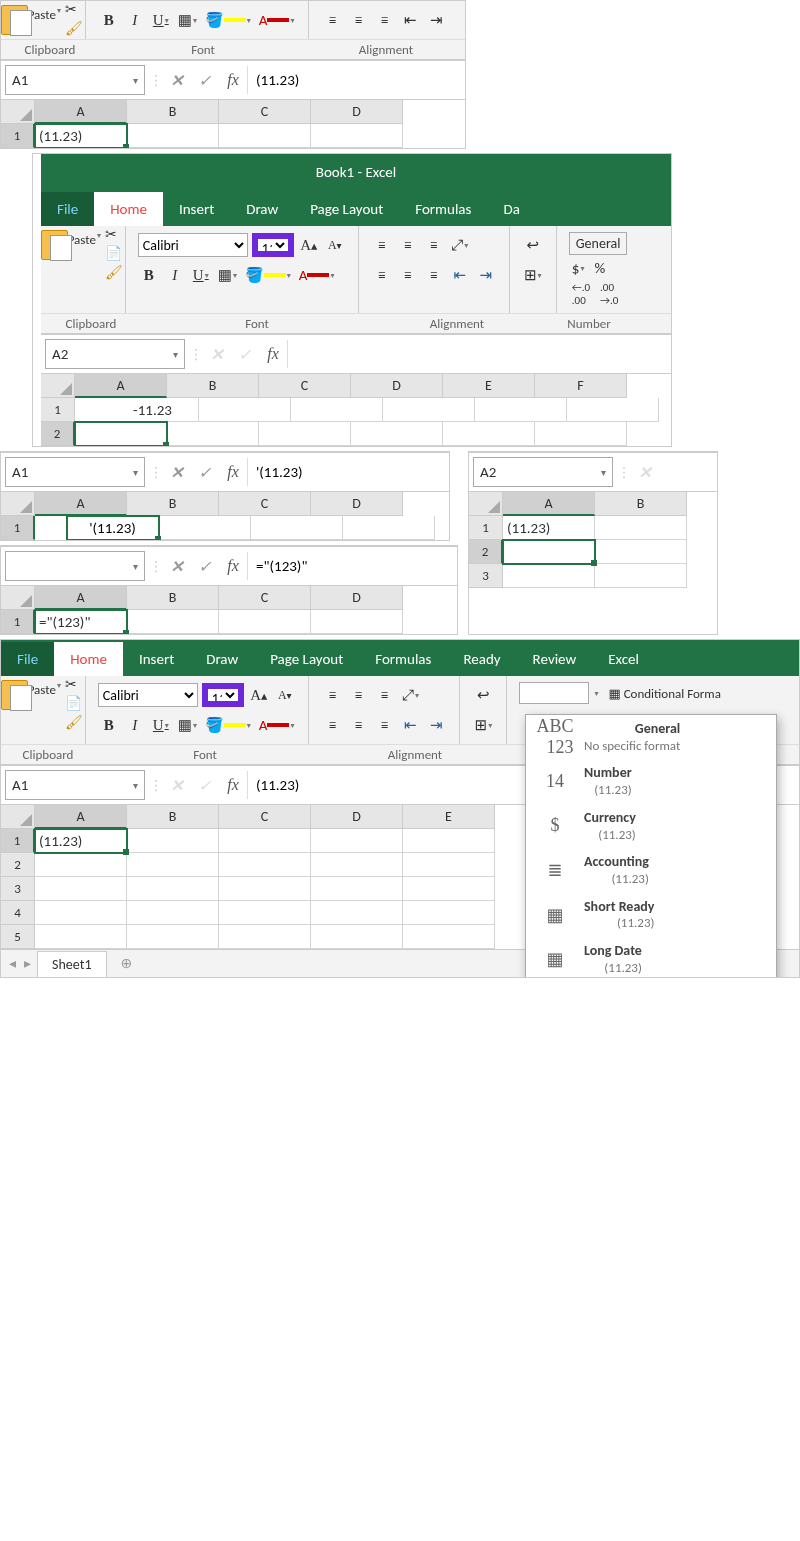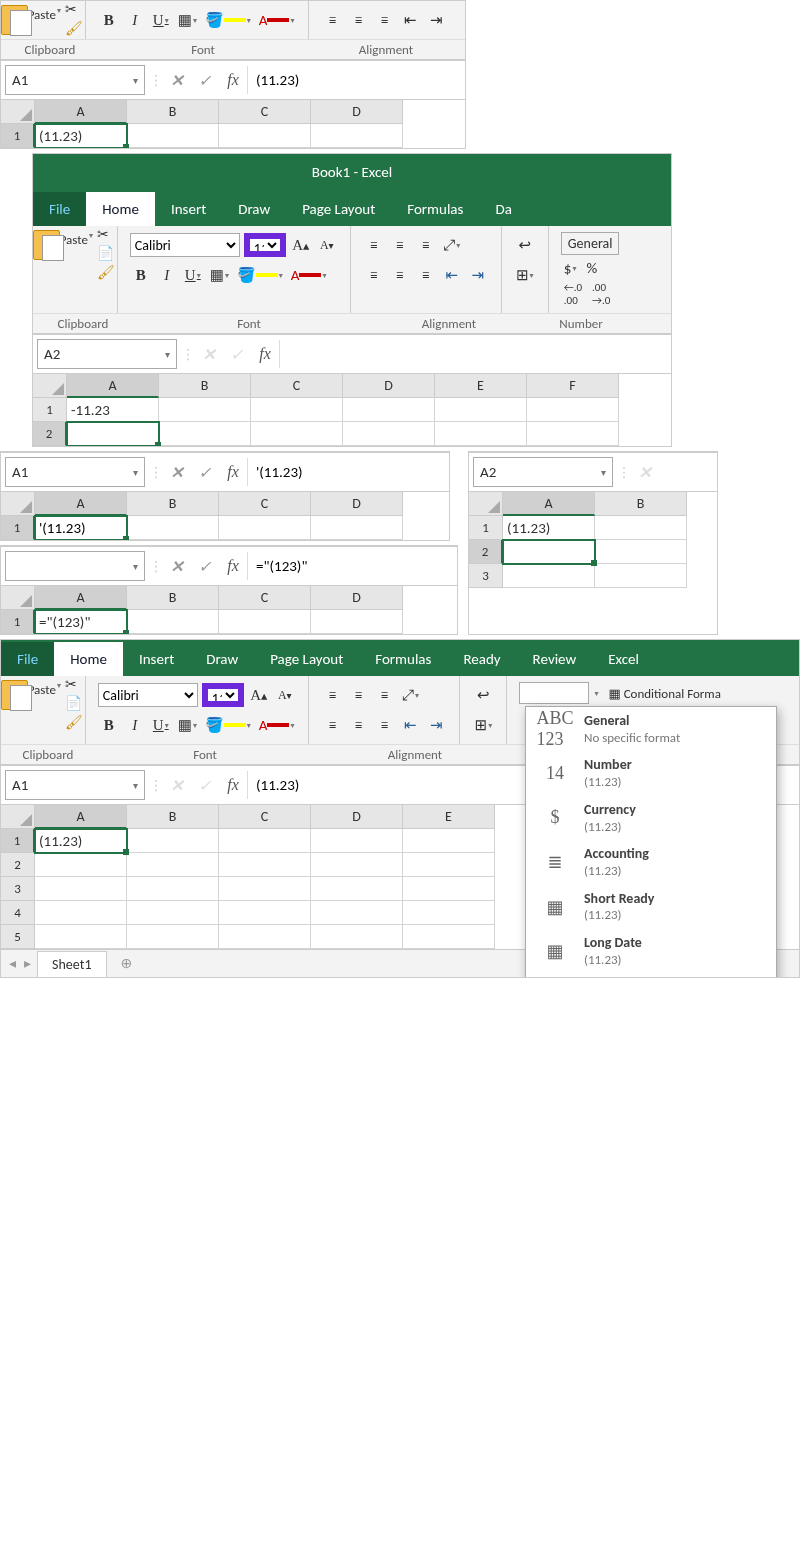--- a/index.html
+++ b/index.html
@@ -37,26 +37,26 @@
 .corner::after { content: ""; position: absolute; right: 2px; bottom: 2px; border: 6px solid transparent; border-right-color: #aaa; border-bottom-color: #aaa; }
 .col-h { width: 92px; height: 24px; background: #e6e6e6; border-right: 1px solid #ccc; border-bottom: 1px solid #ccc; text-align: center; font-size: 14px; color: #333; line-height: 24px; }
 .col-h.sel { background: #d0d0d0; border-bottom: 2px solid #217346; }
 .row { display: flex; }
 .row-h { width: 34px; height: 24px; background: #e6e6e6; border-right: 1px solid #ccc; border-bottom: 1px solid #ccc; text-align: center; font-size: 13px; color: #333; line-height: 24px; }
 .row-h.sel { background: #d0d0d0; border-right: 2px solid #217346; }
 .cell { width: 92px; height: 24px; border-right: 1px solid #d4d4d4; border-bottom: 1px solid #d4d4d4; padding: 0 4px; font-size: 15px; line-height: 24px; }
 .cell.selected { outline: 2px solid #217346; outline-offset: -1px; background: #fff; position: relative; }
 .cell.selected::after { content: ""; position: absolute; right: -3px; bottom: -3px; width: 6px; height: 6px; background: #217346; }
 .cell.text-l { text-align: left; }
-.cell.text-r { text-align: left; }
+.cell.text-r { text-align: center; margin-left: 32px; }
 .title-bar { background: #217346; color: #fff; display: flex; align-items: center; height: 36px; padding: 0 12px; justify-content: center; font-size: 15px; }
 .tab-strip { background: #217346; display: flex; align-items: flex-end; height: 36px; }
 .tab { padding: 8px 16px; color: #fff; font-size: 15px; cursor: default; }
 .tab.file { background: #185c37; color: #7dd3fc; }
-.tab.active { background: #fff; color: #0f172a; }
+.tab.active { background: #fff; color: #ef4444; }
 .general-dd { border: 1px solid #aaa; font-size: 14px; padding: 2px 6px; display: inline-block; }
 .num-btn { display: inline-flex; align-items: center; font-size: 15px; padding: 0 3px; }
 .sheet-tab-row { display: flex; align-items: center; height: 28px; border-top: 1px solid #ccc; background: #f3f3f3; }
 .sheet-tab { padding: 4px 14px; background: #fff; border: 1px solid #ccc; border-bottom: none; font-size: 14px; margin-left: 6px; }
 .status-bar { background: #f3f3f3; border-top: 1px solid #ccc; padding: 4px 10px; font-size: 13px; color: #555; }
 .dropdown-panel { position: absolute; background: #fff; border: 1px solid #aaa; box-shadow: 2px 4px 10px rgba(0,0,0,0.3); width: 252px; font-size: 14px; }
 .dd-item { display: flex; align-items: center; padding: 6px 10px; gap: 10px; }
 .dd-icon { width: 38px; height: 32px; display: flex; align-items: center; justify-content: center; color: #666; font-size: 18px; font-family: "Times New Roman", serif; }
 .dd-text { display: flex; flex-direction: column; line-height: 1.2; }
 .dd-title { font-weight: 600; color: #444; }
@@ -134,21 +134,21 @@
     <div class="row">
       <div class="row-h sel">1</div>
       <div class="cell selected text-l">(11.23)</div>
       <div class="cell"></div>
       <div class="cell"></div>
       <div class="cell"></div>
     </div>
   </div>
 </div>
 
-<div class="panel" style="width:640px; margin-left:32px;">
+<div class="panel" style="width:640px; margin-left:32px;padding-left:8px;">
   <div class="title-bar">
         <span>Book1  -  Excel</span>
       </div>
   <div class="tab-strip">
     <div class="tab file">File</div>
     <div class="tab active">Home</div>
     <div class="tab">Insert</div>
     <div class="tab">Draw</div>
     <div class="tab">Page Layout</div>
     <div class="tab">Formulas</div>
@@ -517,21 +517,21 @@
           <div class="cell"></div>
         </div>
   </div>
   <div class="sheet-tab-row">
     <span style="padding:0 8px;color:#999">◂</span>
     <span style="color:#999">▸</span>
     <div class="sheet-tab">Sheet1</div>
     <span style="padding:0 14px;color:#999">⊕</span>
   </div>
 
-  <div class="dropdown-panel" style="left:524px; top:66px;" id="nf-dd">
+  <div class="dropdown-panel" style="left:524px; top:74px;text-align:right;" id="nf-dd">
         <div class="dd-item">
           <div class="dd-icon">ABC<br>123</div>
           <div class="dd-text">
             <div class="dd-title">General</div>
             <div class="dd-sub">No specific format</div>
           </div>
         </div>
         <div class="dd-item">
           <div class="dd-icon">14</div>
           <div class="dd-text">

